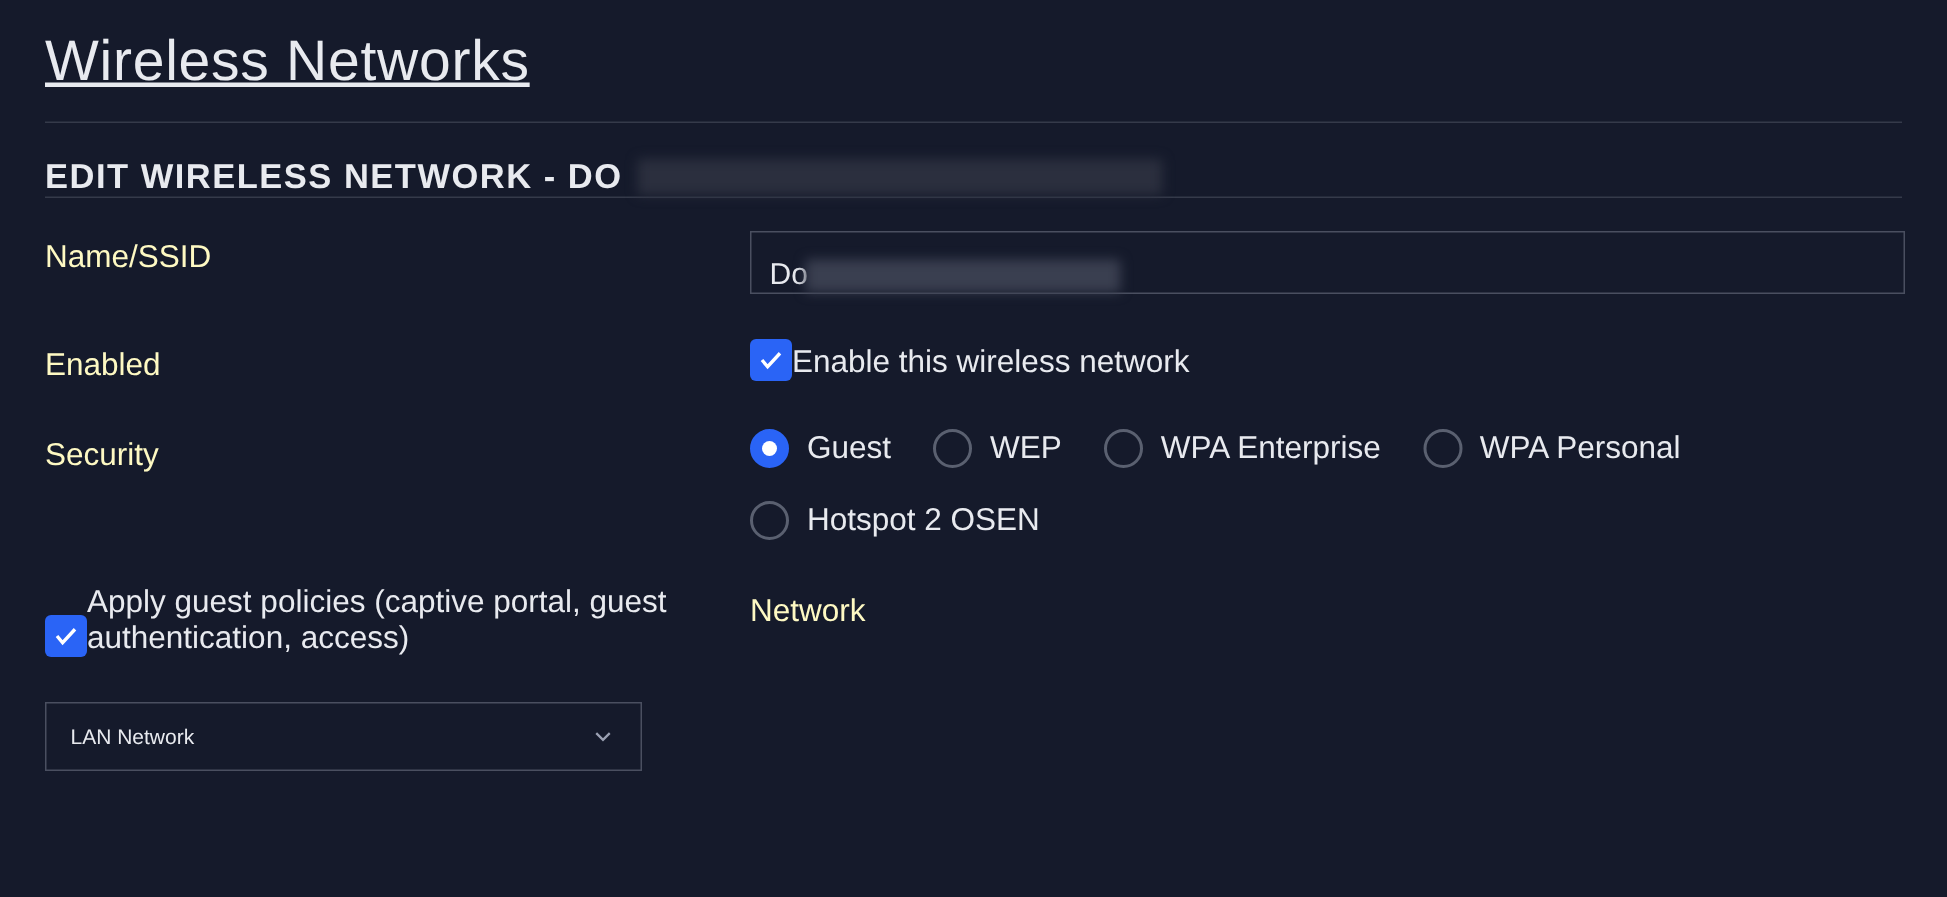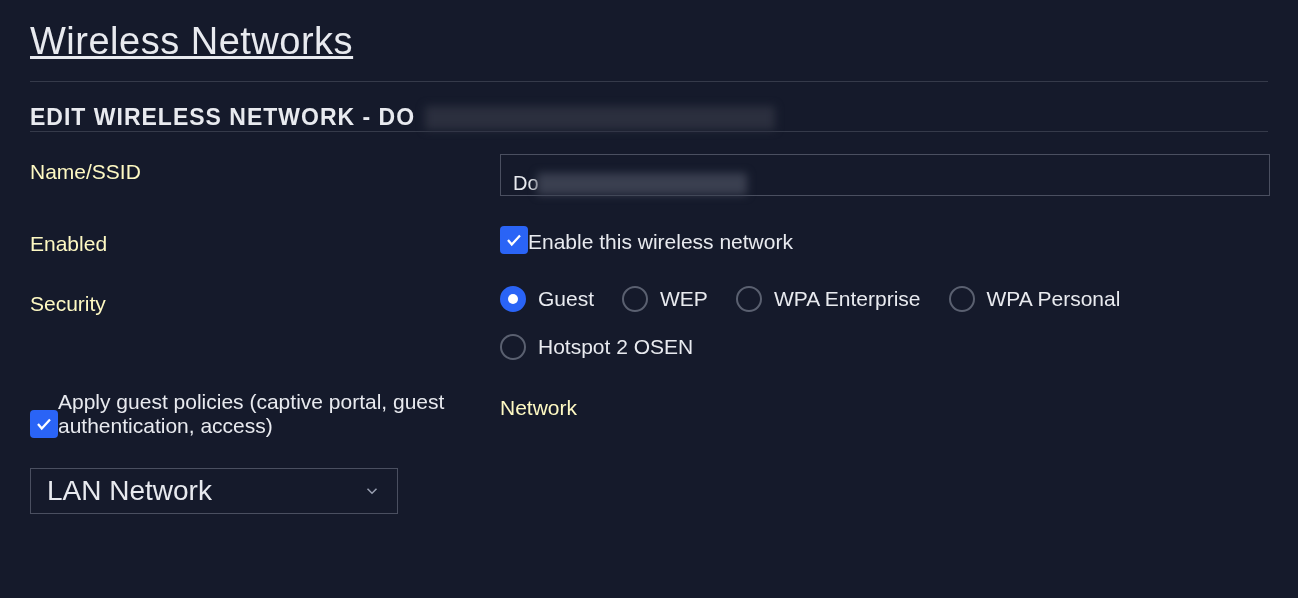--- a/index.html
+++ b/index.html
@@ -124,30 +124,30 @@
   .radio-inner {
     width: 10px;
     height: 10px;
     background: #fff;
     border-radius: 50%;
     display: none;
   }
   .radio-outer.selected .radio-inner { display: block; }
   .radio-label { color: #e8eaef; font-size: 21px; }
   .select-wrap {
-    width: 368px;
+    width: 398px;
     height: 46px;
     border: 1px solid #4a4f60;
     display: flex;
     align-items: center;
     justify-content: space-between;
     padding: 0 16px;
     cursor: pointer;
     color: #e8eaef;
-    font-size: 28px;
+    font-size: 14px;
   }
   .chevron {
     width: 18px;
     height: 18px;
     stroke: #9aa0b2;
     stroke-width: 2;
     fill: none;
   }
 </style>
 </head>

